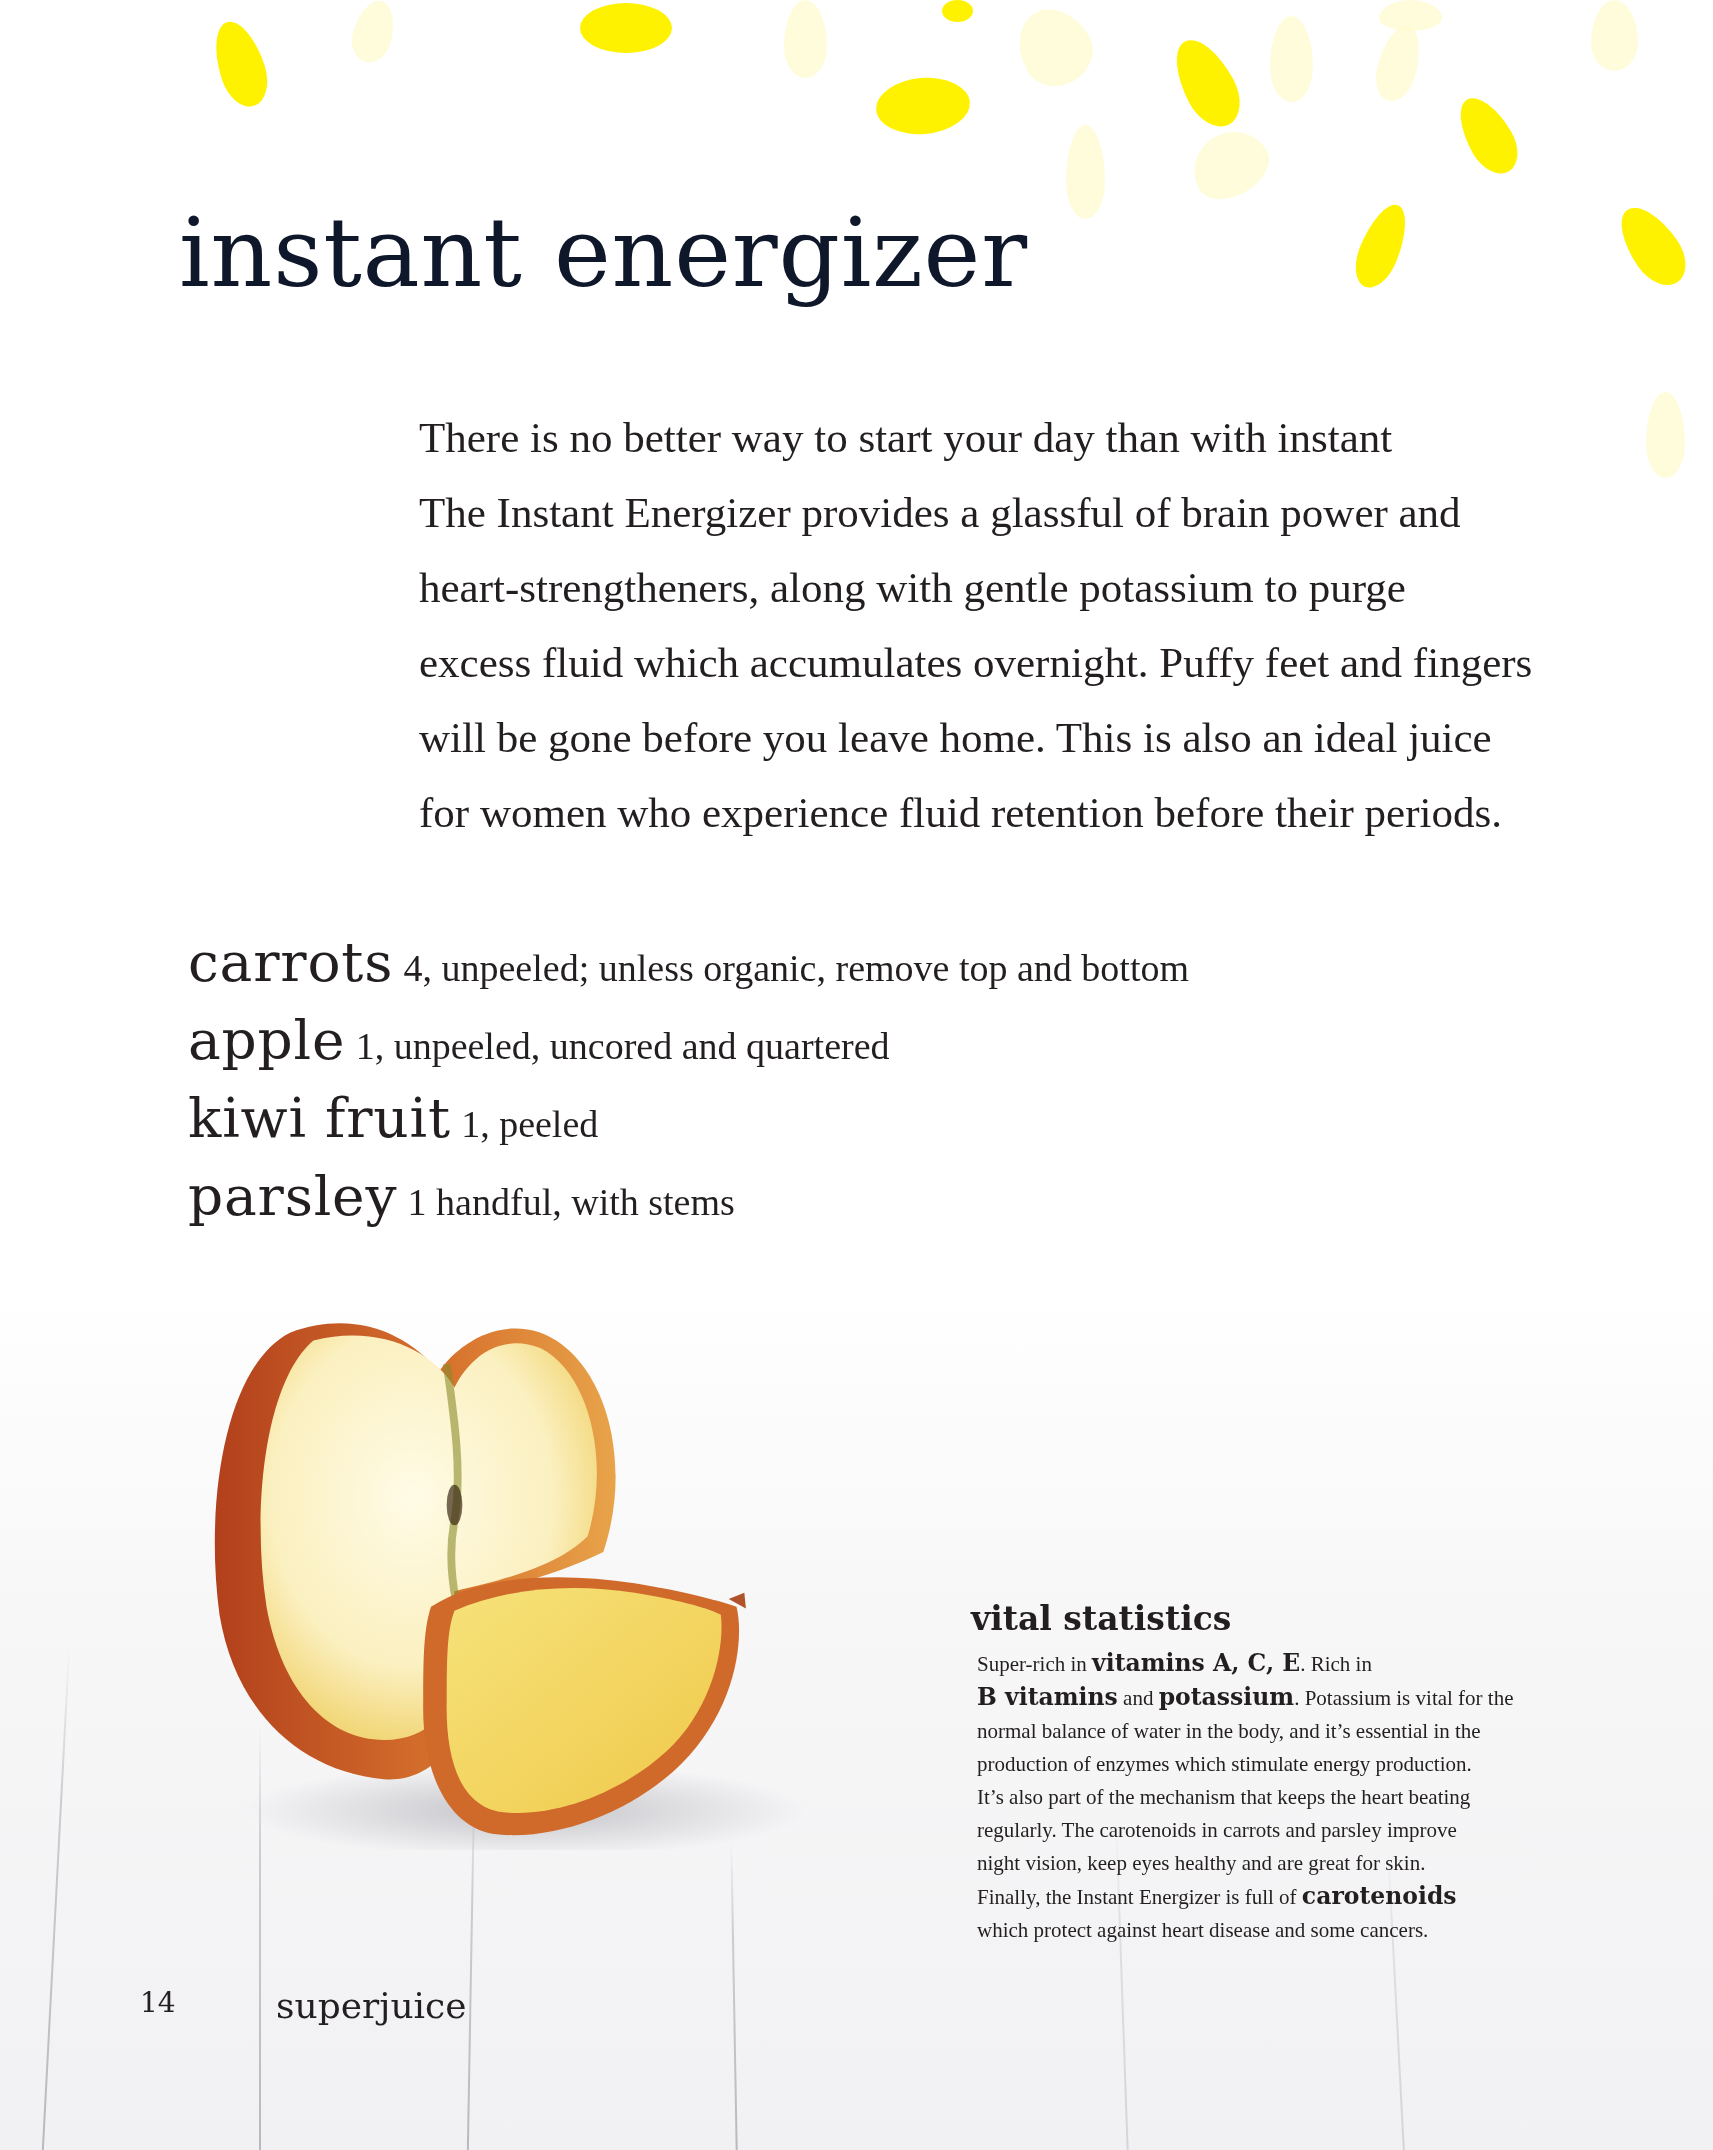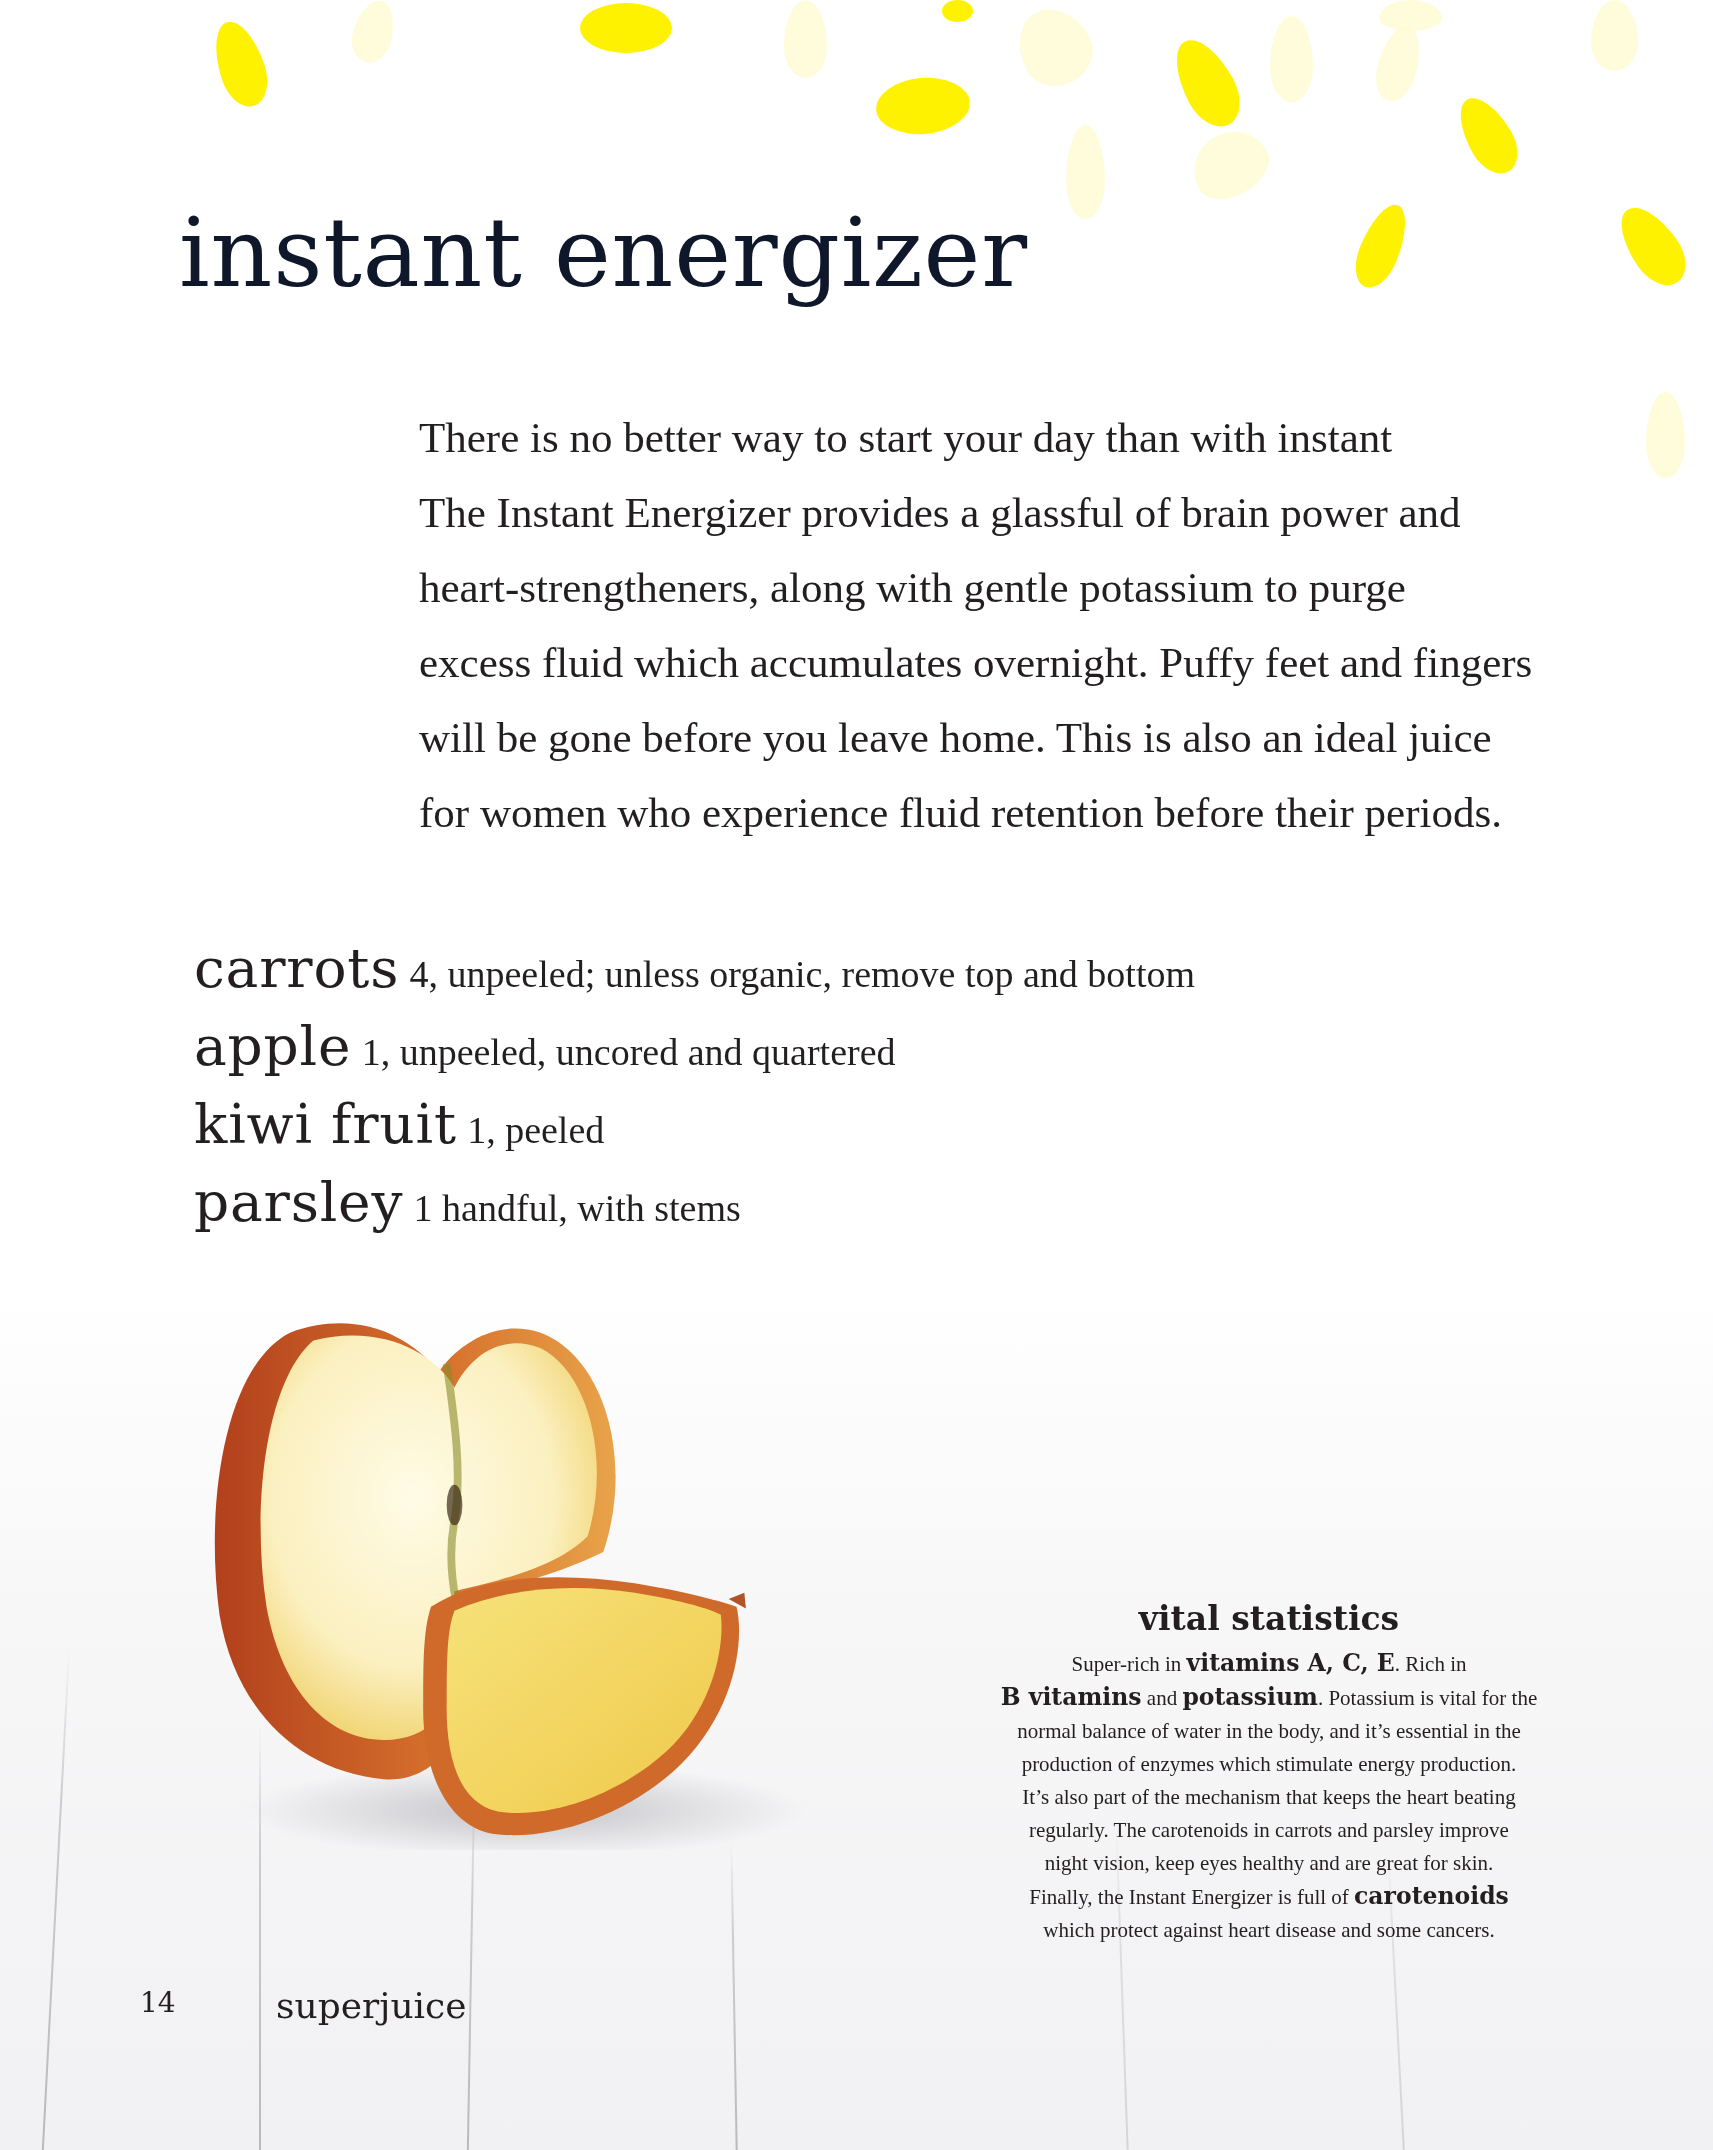--- a/index.html
+++ b/index.html
@@ -29,35 +29,35 @@
     font-family: "DejaVu Serif", serif;
   }
   .intro {
     position: absolute; left: 419px; top: 392px; width: 1176px;
     font-family: "Liberation Serif", serif;
     font-size: 43px; line-height: 59px; color: #231f20; margin: 0;
   }
   .intro .line { display: block; white-space: nowrap; margin-top: 16px; }
 
   .ingredients {
-    position: absolute; left: 180px; top: 915px; margin: 14px; padding: 0; list-style: none;
+    position: absolute; left: 180px; top: 915px; margin: 8px; padding: 0; list-style: none;
   }
   .ingredients li { white-space: nowrap; height: 78px; line-height: 78px; }
   .ing-name {
     font-family: "DejaVu Serif", serif; font-size: 55px; color: #231f20;
     letter-spacing: 0.8px;
   }
   .ing-detail {
     font-family: "Liberation Serif", serif; font-size: 38px; color: #231f20; margin-left: 6.3px;
   }
 
   .apple-wrap { position: absolute; left: 196px; top: 1301px; width: 752px; height: 549px; }
 
   .vital {
-    position: absolute; right: 146px; top: 1597px; width: 596px; text-align: center;
+    position: absolute; right: 146px; top: 1597px; width: 596px; text-align: left;
   }
   .vital-title {
     font-family: "DejaVu Serif", serif; font-size: 33px; line-height: 44px; margin: 0; color: #231f20;
   }
   .vital-body {
     font-family: "Liberation Serif", serif; font-size: 21px; line-height: 33px; color: #231f20; margin: 6px;
   }
   .vital-body .line { display: block; white-space: nowrap; }
   .vital-body b { font-family: "DejaVu Serif", serif; font-weight: bold; font-size: 23.5px; }
 

